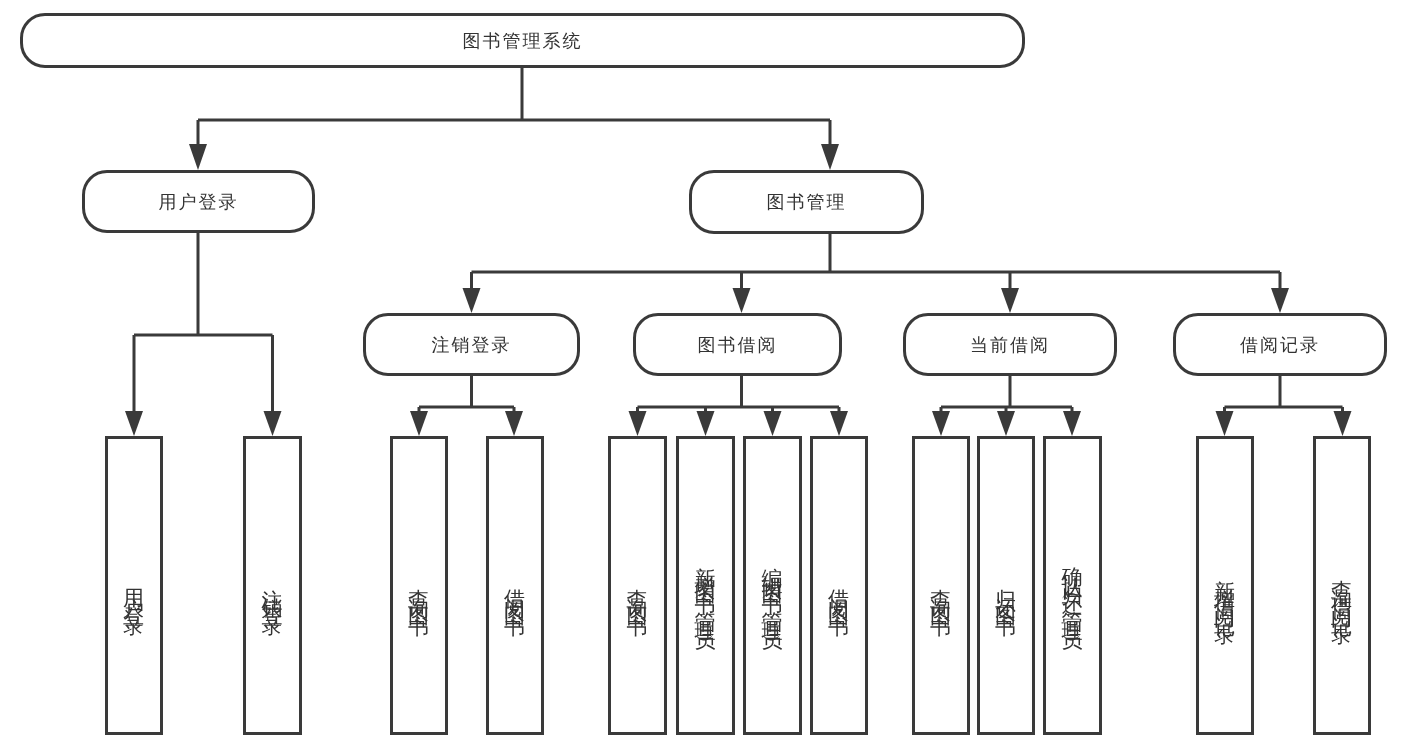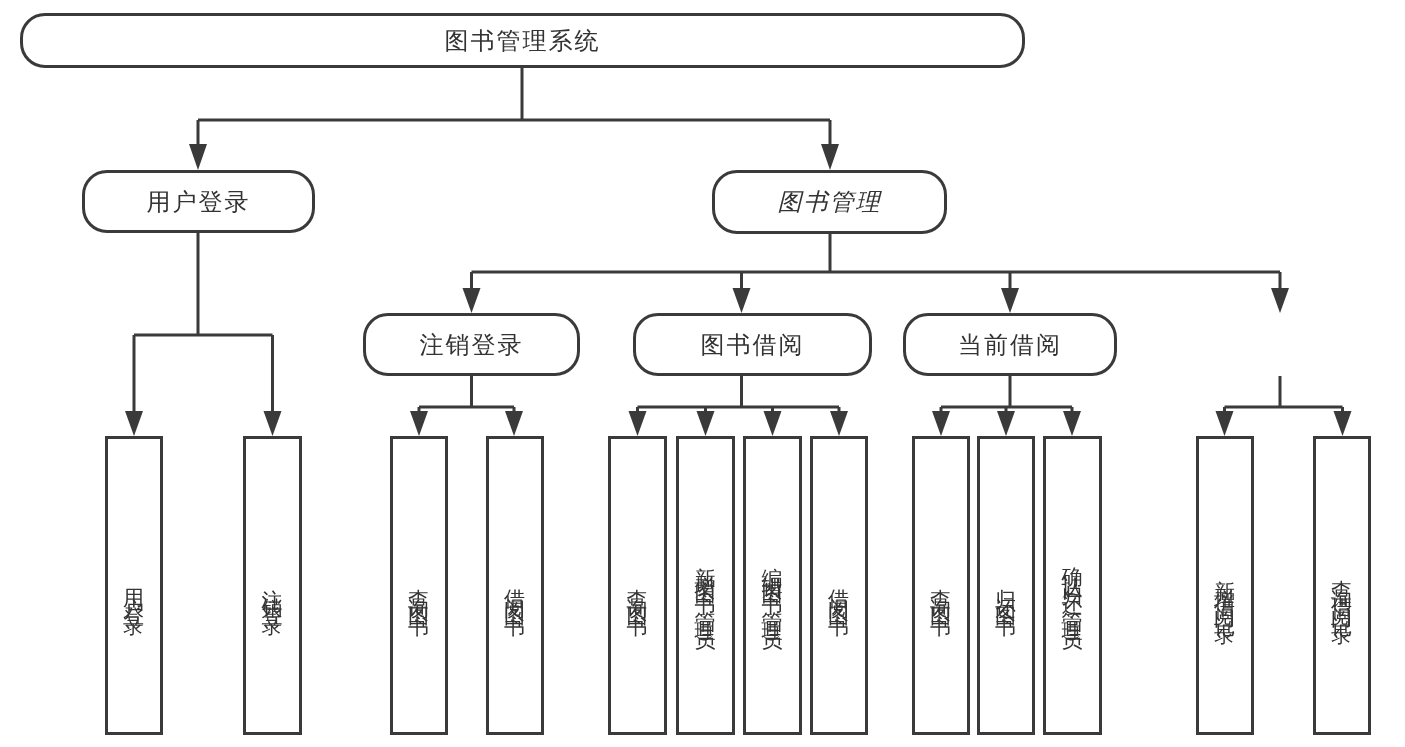--- a/index.html
+++ b/index.html
@@ -26,21 +26,21 @@
     box-sizing: border-box;
     background: #ffffff;
     border: 3px solid #3a3a3a;
     color: #333333;
     z-index: 2;
     display: flex;
     align-items: center;
     justify-content: center;
   }
   .hbox {
-    font-size: 24px;
+    font-size: 18px;
     letter-spacing: 2px;
     white-space: nowrap;
     border-radius: 25px;
   }
   .vbox span {
     writing-mode: vertical-rl;
     text-orientation: mixed;
     font-size: 21px;
     line-height: 1;
     letter-spacing: 9px;
@@ -106,25 +106,26 @@
       <polygon points="1063,411 1081,411 1072,436"></polygon>
 
       <polygon points="1215.5,411 1233.5,411 1224.5,436"></polygon>
       <polygon points="1333.5,411 1351.5,411 1342.5,436"></polygon>
     </g>
   </svg>
 
   <div class="node hbox" style="left:20px; top:13px; width:1005px; height:55px;">图书管理系统</div>
 
   <div class="node hbox" style="left:82px; top:170px; width:233px; height:63px;">用户登录</div>
-  <div class="node hbox" style="left:712px; top:170px; width:235px; height:64px;font-style:italic;">图书管理</div>
+  <div class="node hbox" style="left:689px; top:170px; width:235px; height:64px;">图书管理</div>
 
   <div class="node hbox" style="left:363px; top:313px; width:217px; height:63px;">注销登录</div>
-  <div class="node hbox" style="left:633px; top:313px; width:239px; height:63px;">图书借阅</div>
+  <div class="node hbox" style="left:633px; top:313px; width:209px; height:63px;">图书借阅</div>
   <div class="node hbox" style="left:903px; top:313px; width:214px; height:63px;text-align:right;">当前借阅</div>
+  <div class="node hbox" style="left:1173px; top:313px; width:214px; height:63px;">借阅记录</div>
 
   <div class="node vbox" style="left:105px; top:436px; width:58px; height:299px;">
     <span>用户登录</span>
   </div>
   <div class="node vbox" style="left:243px; top:436px; width:59px; height:299px;">
     <span>注销登录</span>
   </div>
 
   <div class="node vbox" style="left:390px; top:436px; width:58px; height:299px;">
     <span>查询图书</span>

